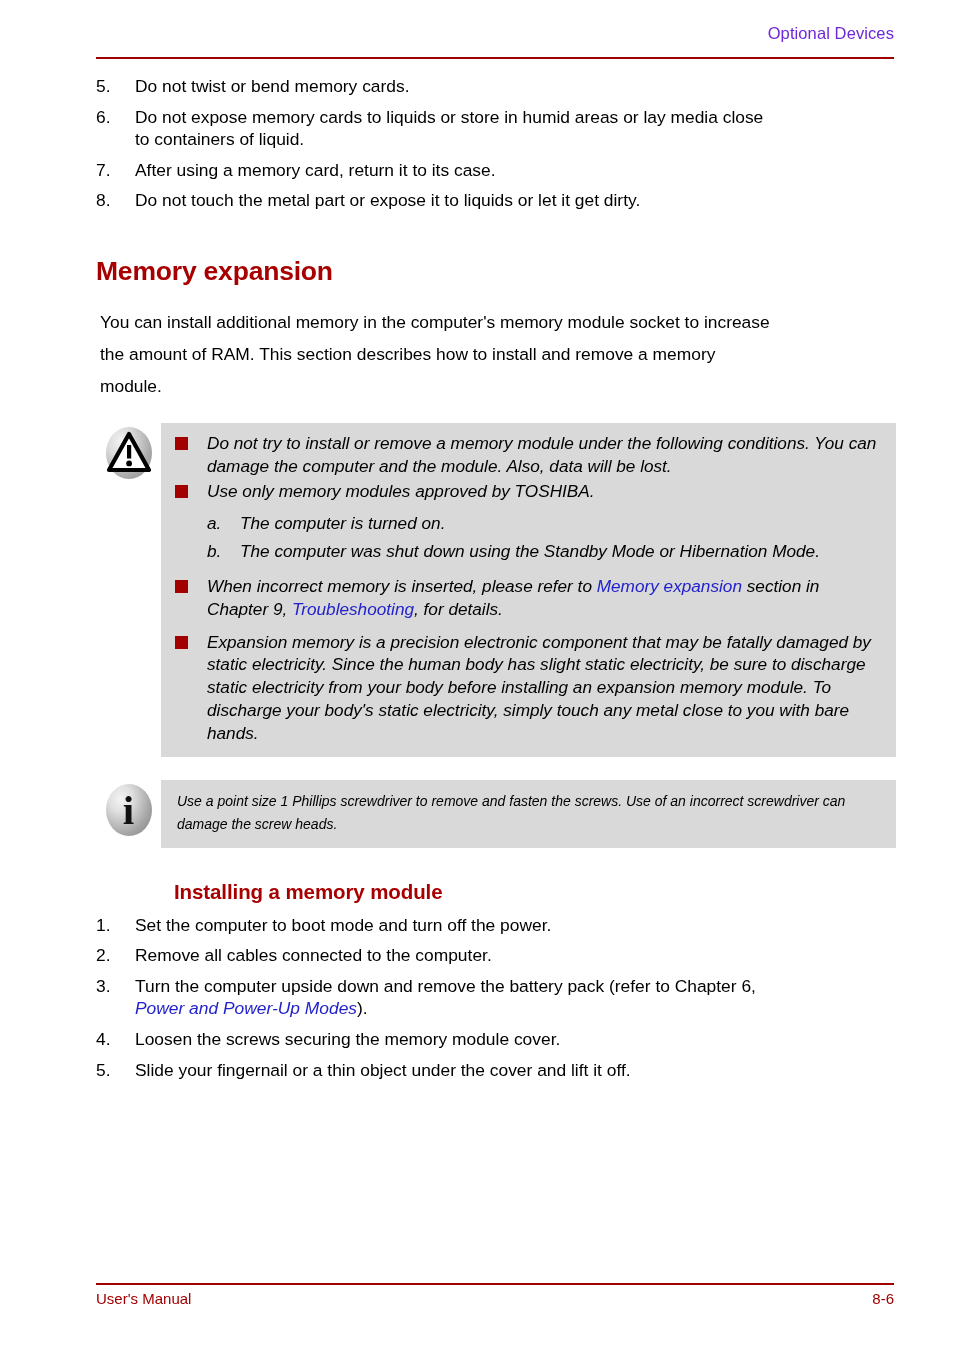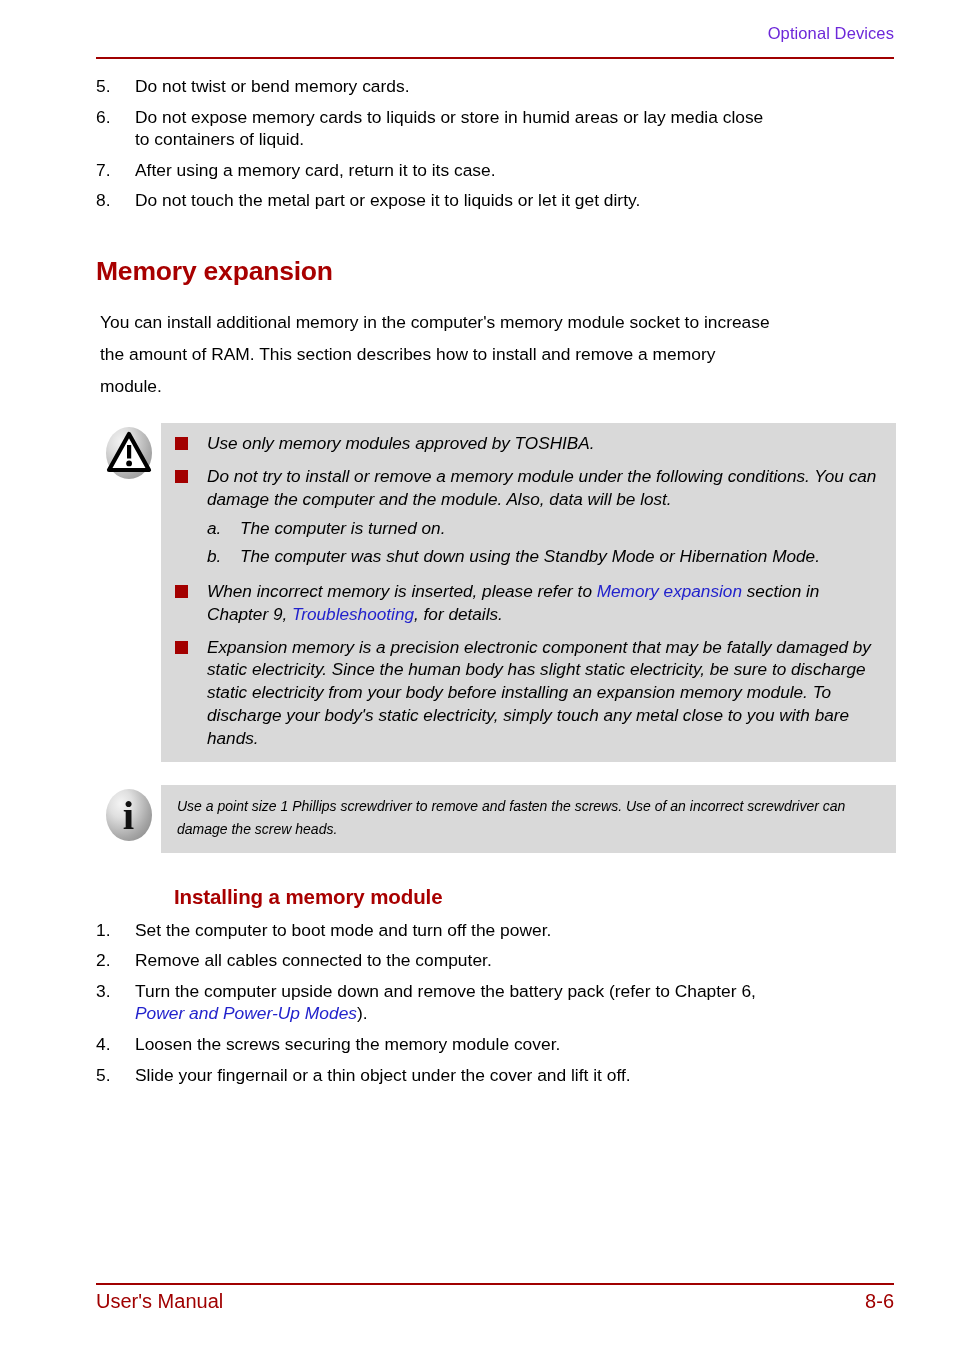--- a/index.html
+++ b/index.html
@@ -56,21 +56,21 @@
     background: #a00000;
   }
   .page-footer {
     position: absolute;
     left: 96px;
     top: 1290px;
     width: 798px;
     display: flex;
     justify-content: space-between;
     align-items: baseline;
-    font-size: 20px;
+    font-size: 15px;
     color: #a00000;
   }
 
   
   .content {
     position: absolute;
     left: 96px;
     top: 75px;
     width: 800px;
   }
@@ -281,28 +281,28 @@
           <svg width="46" height="52" viewBox="0 0 46 52" aria-hidden="true">
             <polygon points="23,7 43,43 3,43" fill="#ffffff" stroke="#000000" stroke-width="4.2" stroke-linejoin="round"></polygon>
             <rect x="21" y="18" width="4.2" height="13.5" fill="#000000"></rect>
             <circle cx="23.1" cy="36.4" r="2.9" fill="#000000"></circle>
           </svg>
         </div>
       </div>
       <div class="boxbody">
         <ul class="note-ul">
 
+          <li style="margin-bottom:2px;">
+            <span class="sqbullet"></span>
+            <span class="btext">Do not try to install or remove a memory module under the following conditions. You can damage the computer and the module. Also, data will be lost.</span>
+          </li>
+
           <li>
             <span class="sqbullet"></span>
             <span class="btext">Use only memory modules approved by TOSHIBA.</span>
-          </li>
-
-          <li style="margin-bottom:2px;">
-            <span class="sqbullet"></span>
-            <span class="btext">Do not try to install or remove a memory module under the following conditions. You can damage the computer and the module. Also, data will be lost.</span>
           </li>
 
           <li style="display:block; margin-bottom:12px;">
             <div class="alpha-wrap">
               <ol class="alphalist">
                 <li>
                   <span class="marker">a.</span>
                   <span class="itemtext">The computer is turned on.</span>
                 </li>
                 <li>

